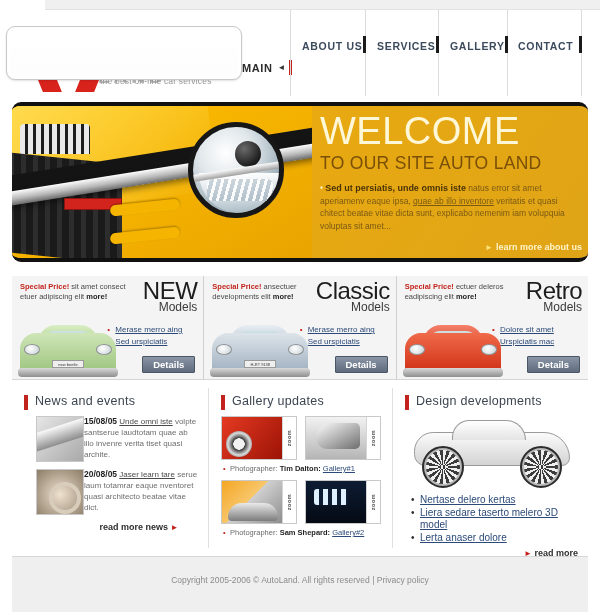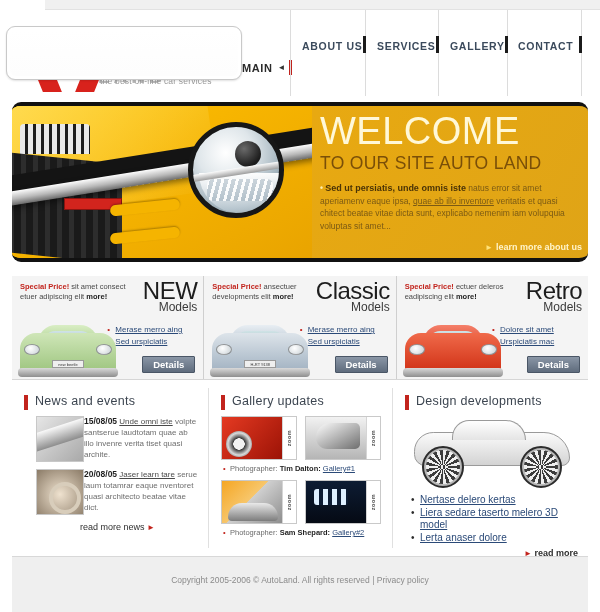--- a/index.html
+++ b/index.html
@@ -289,21 +289,21 @@
     background:radial-gradient(circle at 50% 55%,#efe2cf,#8a7a66);
   }
   .news-thumb.t2::after {
     content:""; position:absolute; left:12px; top:12px; width:24px; height:24px;
     border:4px solid #d8cdbb; border-radius:50%;
   }
   .news-body { font-size:8px; line-height:11px; color:#6e6e6e; }
   .news-body .date { color:#1f1f1f; font-weight:bold; font-size:8.5px; }
   .news-body .hl { color:#4a4a4a; text-decoration:underline; }
   .read-more {
-    font-size:9px; font-weight:normal; color:#2f2f2f; margin-left:56px;
+    font-size:9px; font-weight:bold; color:#2f2f2f; margin-left:56px;text-align:center;
   }
   .read-more .arw { color:#c2241d; font-size:8px; }
 
   .gal-row { display:flex; gap:8px; margin-bottom:4px; }
   .gal-cell {
     position:relative; width:76px; height:44px; border:1px solid #c9c9c9;
     background:#ddd; overflow:hidden; display:flex;
   }
   .gal-img { width:62px; height:100%; position:relative; overflow:hidden; }
   .gal-zoom {

